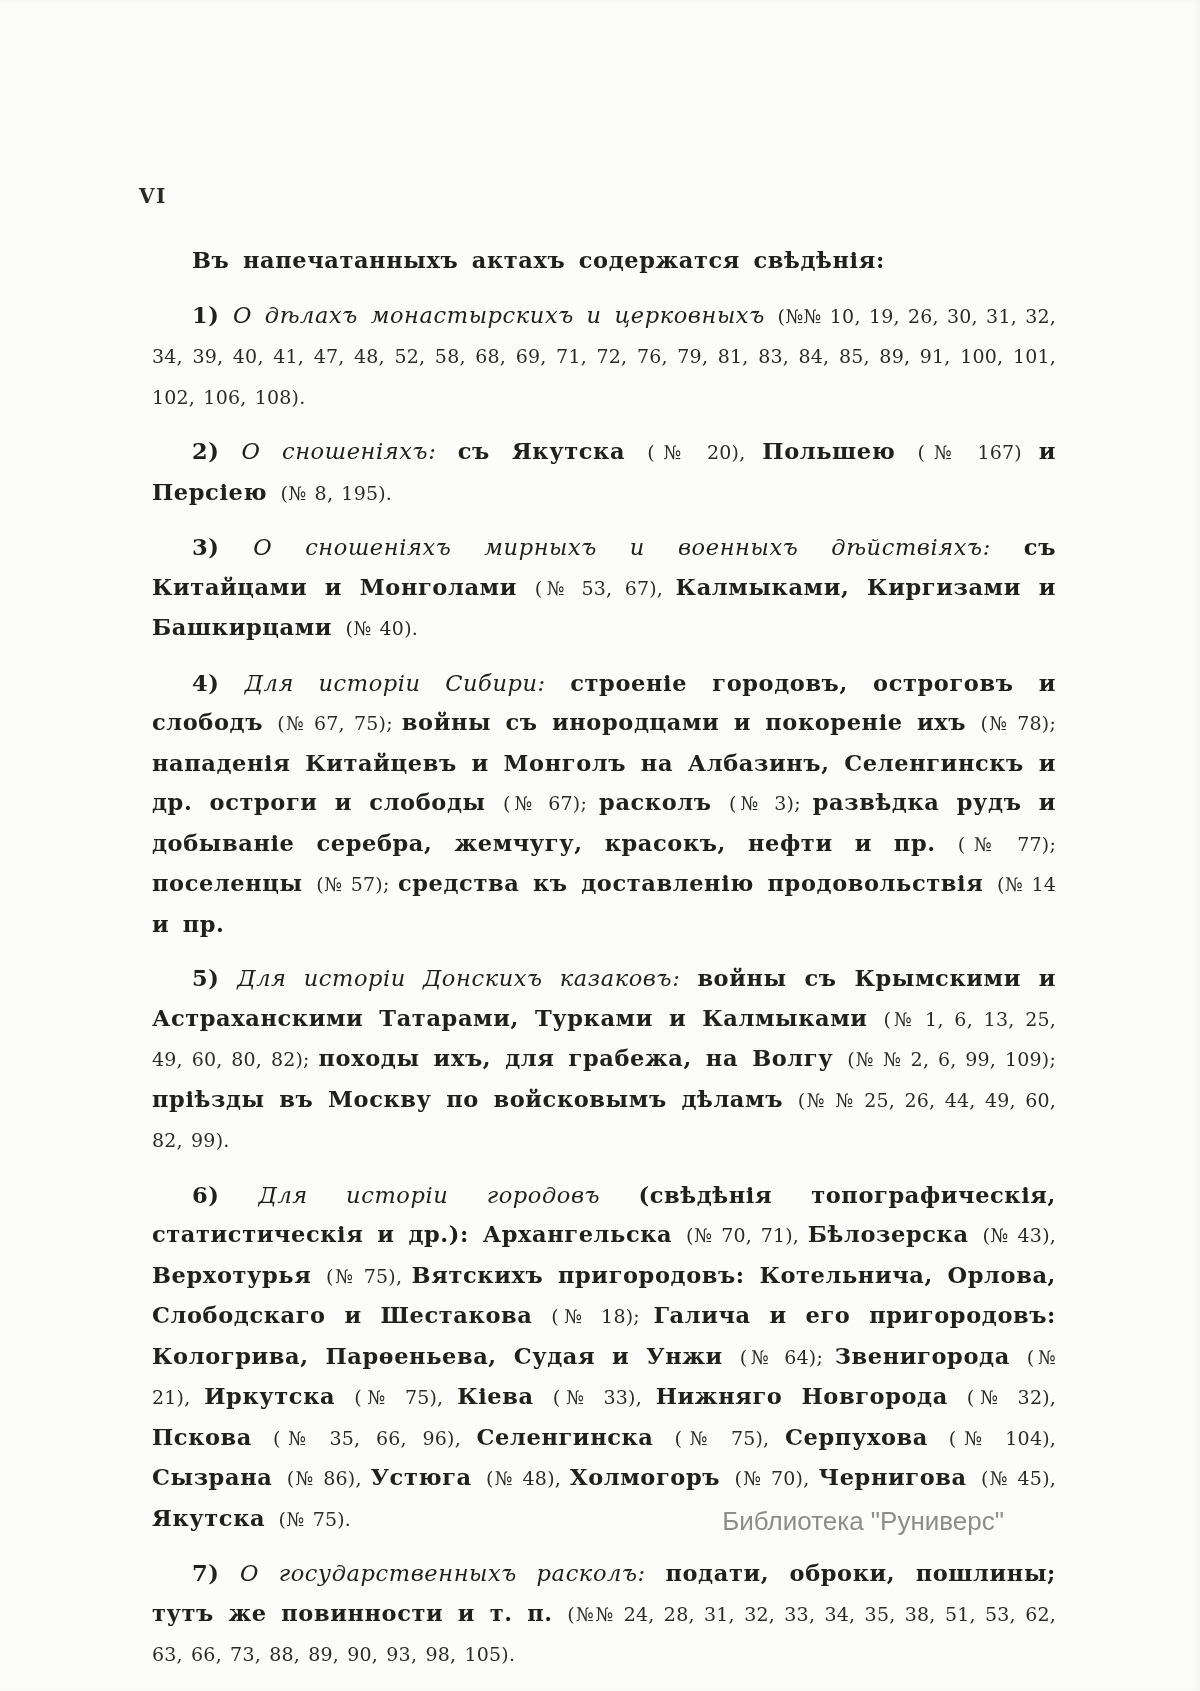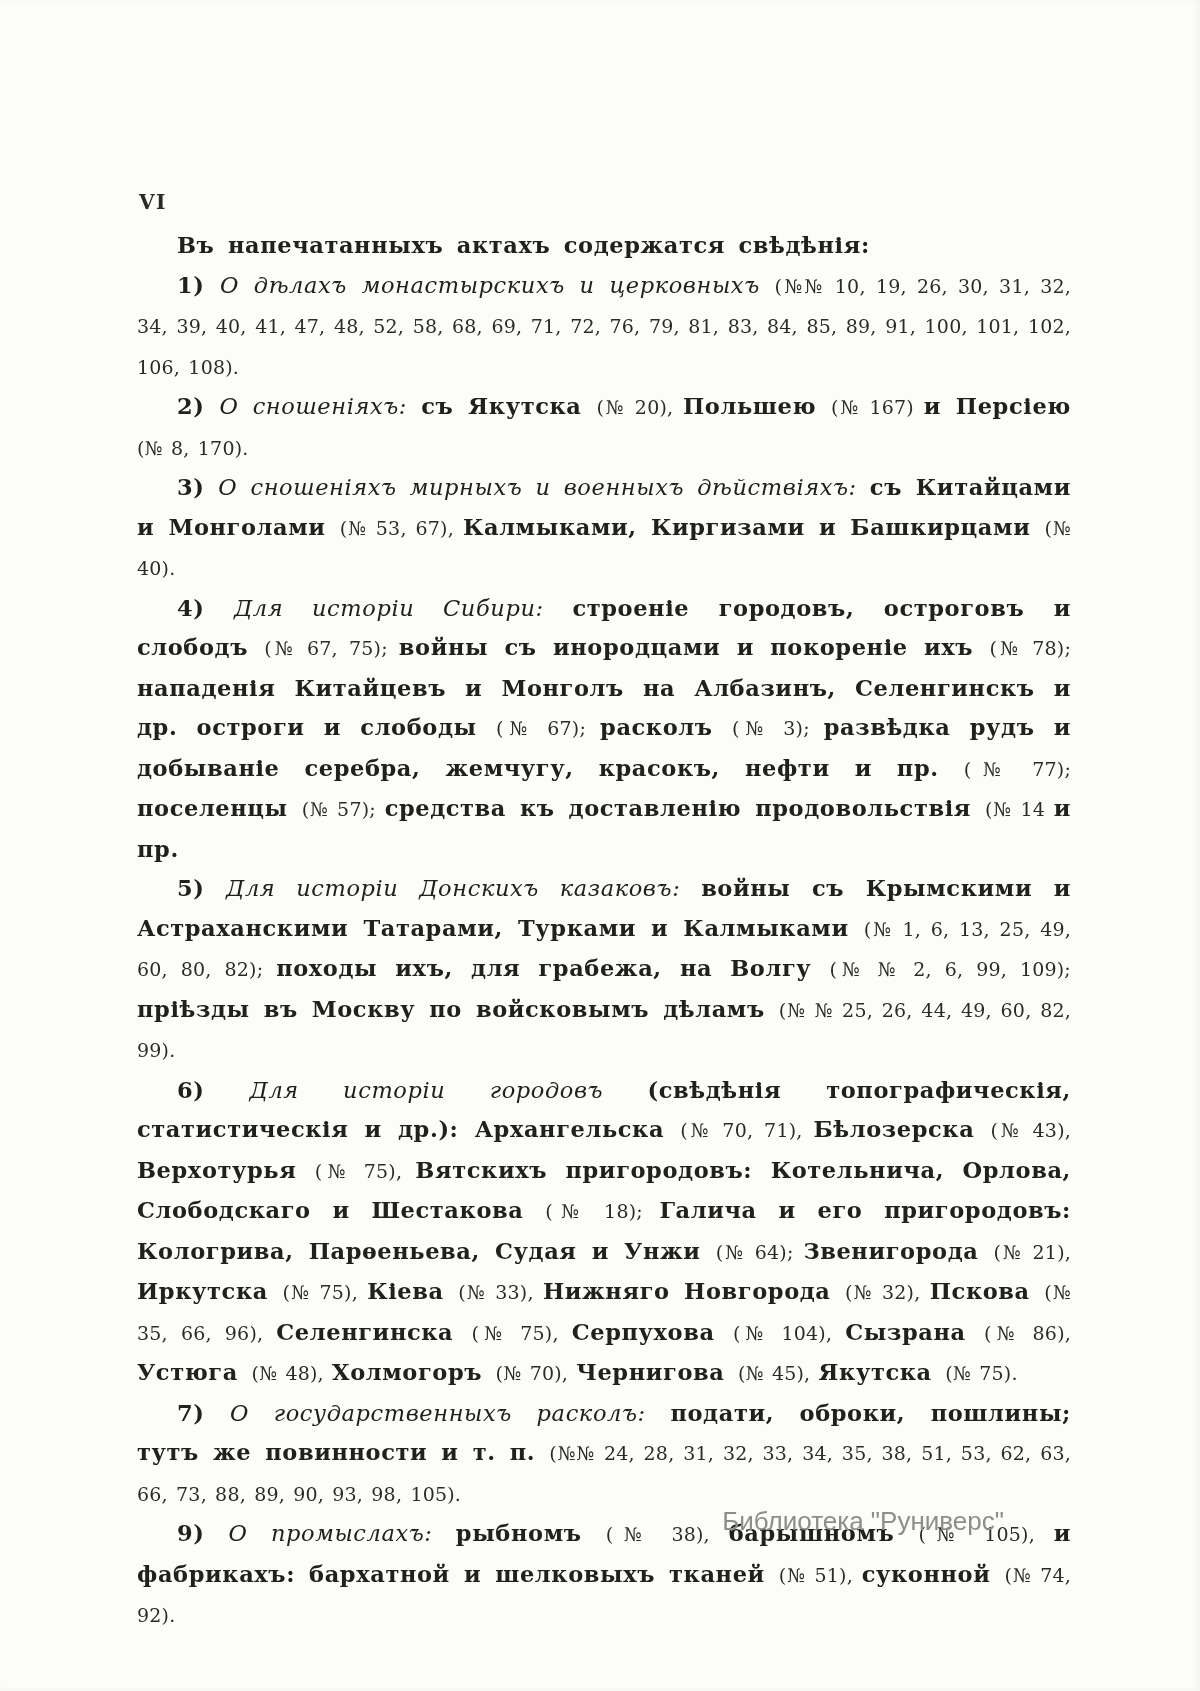--- a/index.html
+++ b/index.html
@@ -13,35 +13,35 @@
     width: 1200px;
     height: 1691px;
     background: #fcfdfb;
     overflow: hidden;
     margin: 0 auto;
     box-shadow: inset -3px 0 6px rgba(0,0,0,0.04);
   }
   .page-number {
     position: absolute;
     left: 139px;
-    top: 190px;
+    top: 184px;
     font-size: 20px;
     font-weight: bold;
     color: #2a2a25;
     letter-spacing: 1.5px;
   }
   .text-block {
     position: absolute;
     left: 137px;
     top: 226px;
     width: 934px;
     color: #21211c;
   }
   .para {
-    margin: 0;
+    margin: 15px;
     text-align: justify;
     text-indent: 40px;
     font-size: 22.5px;
     line-height: 39.5px;
     font-weight: bold;
     letter-spacing: 0.6px;
     word-spacing: 5px;
   }
   .seg-num { font-weight: bold; }
   .seg-title { font-style: italic; font-weight: normal; }
@@ -64,21 +64,21 @@
 </style>
 </head>
 <body>
 
 <div class="page">
   <div class="page-number">VI</div>
 
   <div class="text-block">
       <p class="para"><span class="seg-plain">Въ напечатанныхъ актахъ содержатся свѣдѣнія:</span></p>
       <p class="para"><span class="seg-num">1) </span><span class="seg-title">О дѣлахъ монастырскихъ и церковныхъ </span><span class="seg-ref">(№№ 10, 19, 26, 30, 31, 32, 34, 39, 40, 41, 47, 48, 52, 58, 68, 69, 71, 72, 76, 79, 81, 83, 84, 85, 89, 91, 100, 101, 102, 106, 108).</span></p>
-      <p class="para"><span class="seg-num">2) </span><span class="seg-title">О сношеніяхъ: </span><span class="seg-plain">съ Якутска </span><span class="seg-ref">(№ 20), </span><span class="seg-plain">Польшею </span><span class="seg-ref">(№ 167) </span><span class="seg-plain">и Персіею </span><span class="seg-ref">(№ 8, 170).</span></p>
+      <p class="para"><span class="seg-num">2) </span><span class="seg-title">О сношеніяхъ: </span><span class="seg-plain">съ Якутска </span><span class="seg-ref">(№ 20), </span><span class="seg-plain">Польшею </span><span class="seg-ref">(№ 167) </span><span class="seg-plain">и Персіею </span><span class="seg-ref">(№ 8, 195).</span></p>
       <p class="para"><span class="seg-num">3) </span><span class="seg-title">О сношеніяхъ мирныхъ и военныхъ дѣйствіяхъ: </span><span class="seg-plain">съ Китайцами и Монголами </span><span class="seg-ref">(№ 53, 67), </span><span class="seg-plain">Калмыками, Киргизами и Башкирцами </span><span class="seg-ref">(№ 40).</span></p>
       <p class="para"><span class="seg-num">4) </span><span class="seg-title">Для исторіи Сибири: </span><span class="seg-plain">строеніе городовъ, остроговъ и слободъ </span><span class="seg-ref">(№ 67, 75); </span><span class="seg-plain">войны съ инородцами и покореніе ихъ </span><span class="seg-ref">(№ 78); </span><span class="seg-plain">нападенія Китайцевъ и Монголъ на Албазинъ, Селенгинскъ и др. остроги и слободы </span><span class="seg-ref">(№ 67); </span><span class="seg-plain">расколъ </span><span class="seg-ref">(№ 3); </span><span class="seg-plain">развѣдка рудъ и добываніе серебра, жемчугу, красокъ, нефти и пр. </span><span class="seg-ref">(№ 77); </span><span class="seg-plain">поселенцы </span><span class="seg-ref">(№ 57); </span><span class="seg-plain">средства къ доставленію продовольствія </span><span class="seg-ref">(№ 14 </span><span class="seg-plain">и пр.</span></p>
       <p class="para"><span class="seg-num">5) </span><span class="seg-title">Для исторіи Донскихъ казаковъ: </span><span class="seg-plain">войны съ Крымскими и Астраханскими Татарами, Турками и Калмыками </span><span class="seg-ref">(№ 1, 6, 13, 25, 49, 60, 80, 82); </span><span class="seg-plain">походы ихъ, для грабежа, на Волгу </span><span class="seg-ref">(№ № 2, 6, 99, 109); </span><span class="seg-plain">пріѣзды въ Москву по войсковымъ дѣламъ </span><span class="seg-ref">(№ № 25, 26, 44, 49, 60, 82, 99).</span></p>
       <p class="para"><span class="seg-num">6) </span><span class="seg-title">Для исторіи городовъ </span><span class="seg-plain">(свѣдѣнія топографическія, статистическія и др.): Архангельска </span><span class="seg-ref">(№ 70, 71), </span><span class="seg-plain">Бѣлозерска </span><span class="seg-ref">(№ 43), </span><span class="seg-plain">Верхотурья </span><span class="seg-ref">(№ 75), </span><span class="seg-plain">Вятскихъ пригородовъ: Котельнича, Орлова, Слободскаго и Шестакова </span><span class="seg-ref">(№ 18); </span><span class="seg-plain">Галича и его пригородовъ: Кологрива, Парѳеньева, Судая и Унжи </span><span class="seg-ref">(№ 64); </span><span class="seg-plain">Звенигорода </span><span class="seg-ref">(№ 21), </span><span class="seg-plain">Иркутска </span><span class="seg-ref">(№ 75), </span><span class="seg-plain">Кіева </span><span class="seg-ref">(№ 33), </span><span class="seg-plain">Нижняго Новгорода </span><span class="seg-ref">(№ 32), </span><span class="seg-plain">Пскова </span><span class="seg-ref">(№ 35, 66, 96), </span><span class="seg-plain">Селенгинска </span><span class="seg-ref">(№ 75), </span><span class="seg-plain">Серпухова </span><span class="seg-ref">(№ 104), </span><span class="seg-plain">Сызрана </span><span class="seg-ref">(№ 86), </span><span class="seg-plain">Устюга </span><span class="seg-ref">(№ 48), </span><span class="seg-plain">Холмогоръ </span><span class="seg-ref">(№ 70), </span><span class="seg-plain">Чернигова </span><span class="seg-ref">(№ 45), </span><span class="seg-plain">Якутска </span><span class="seg-ref">(№ 75).</span></p>
       <p class="para"><span class="seg-num">7) </span><span class="seg-title">О государственныхъ расколъ: </span><span class="seg-plain">подати, оброки, пошлины; тутъ же повинности и т. п. </span><span class="seg-ref">(№№ 24, 28, 31, 32, 33, 34, 35, 38, 51, 53, 62, 63, 66, 73, 88, 89, 90, 93, 98, 105).</span></p>
       <p class="para"><span class="seg-num">9) </span><span class="seg-title">О промыслахъ: </span><span class="seg-plain">рыбномъ </span><span class="seg-ref">(№ 38), </span><span class="seg-plain">барышномъ </span><span class="seg-ref">(№ 105), </span><span class="seg-plain">и фабрикахъ: бархатной и шелковыхъ тканей </span><span class="seg-ref">(№ 51), </span><span class="seg-plain">суконной </span><span class="seg-ref">(№ 74, 92).</span></p>
     </div>
 
   <div class="watermark">Библиотека "Руниверс"</div>
 </div>

